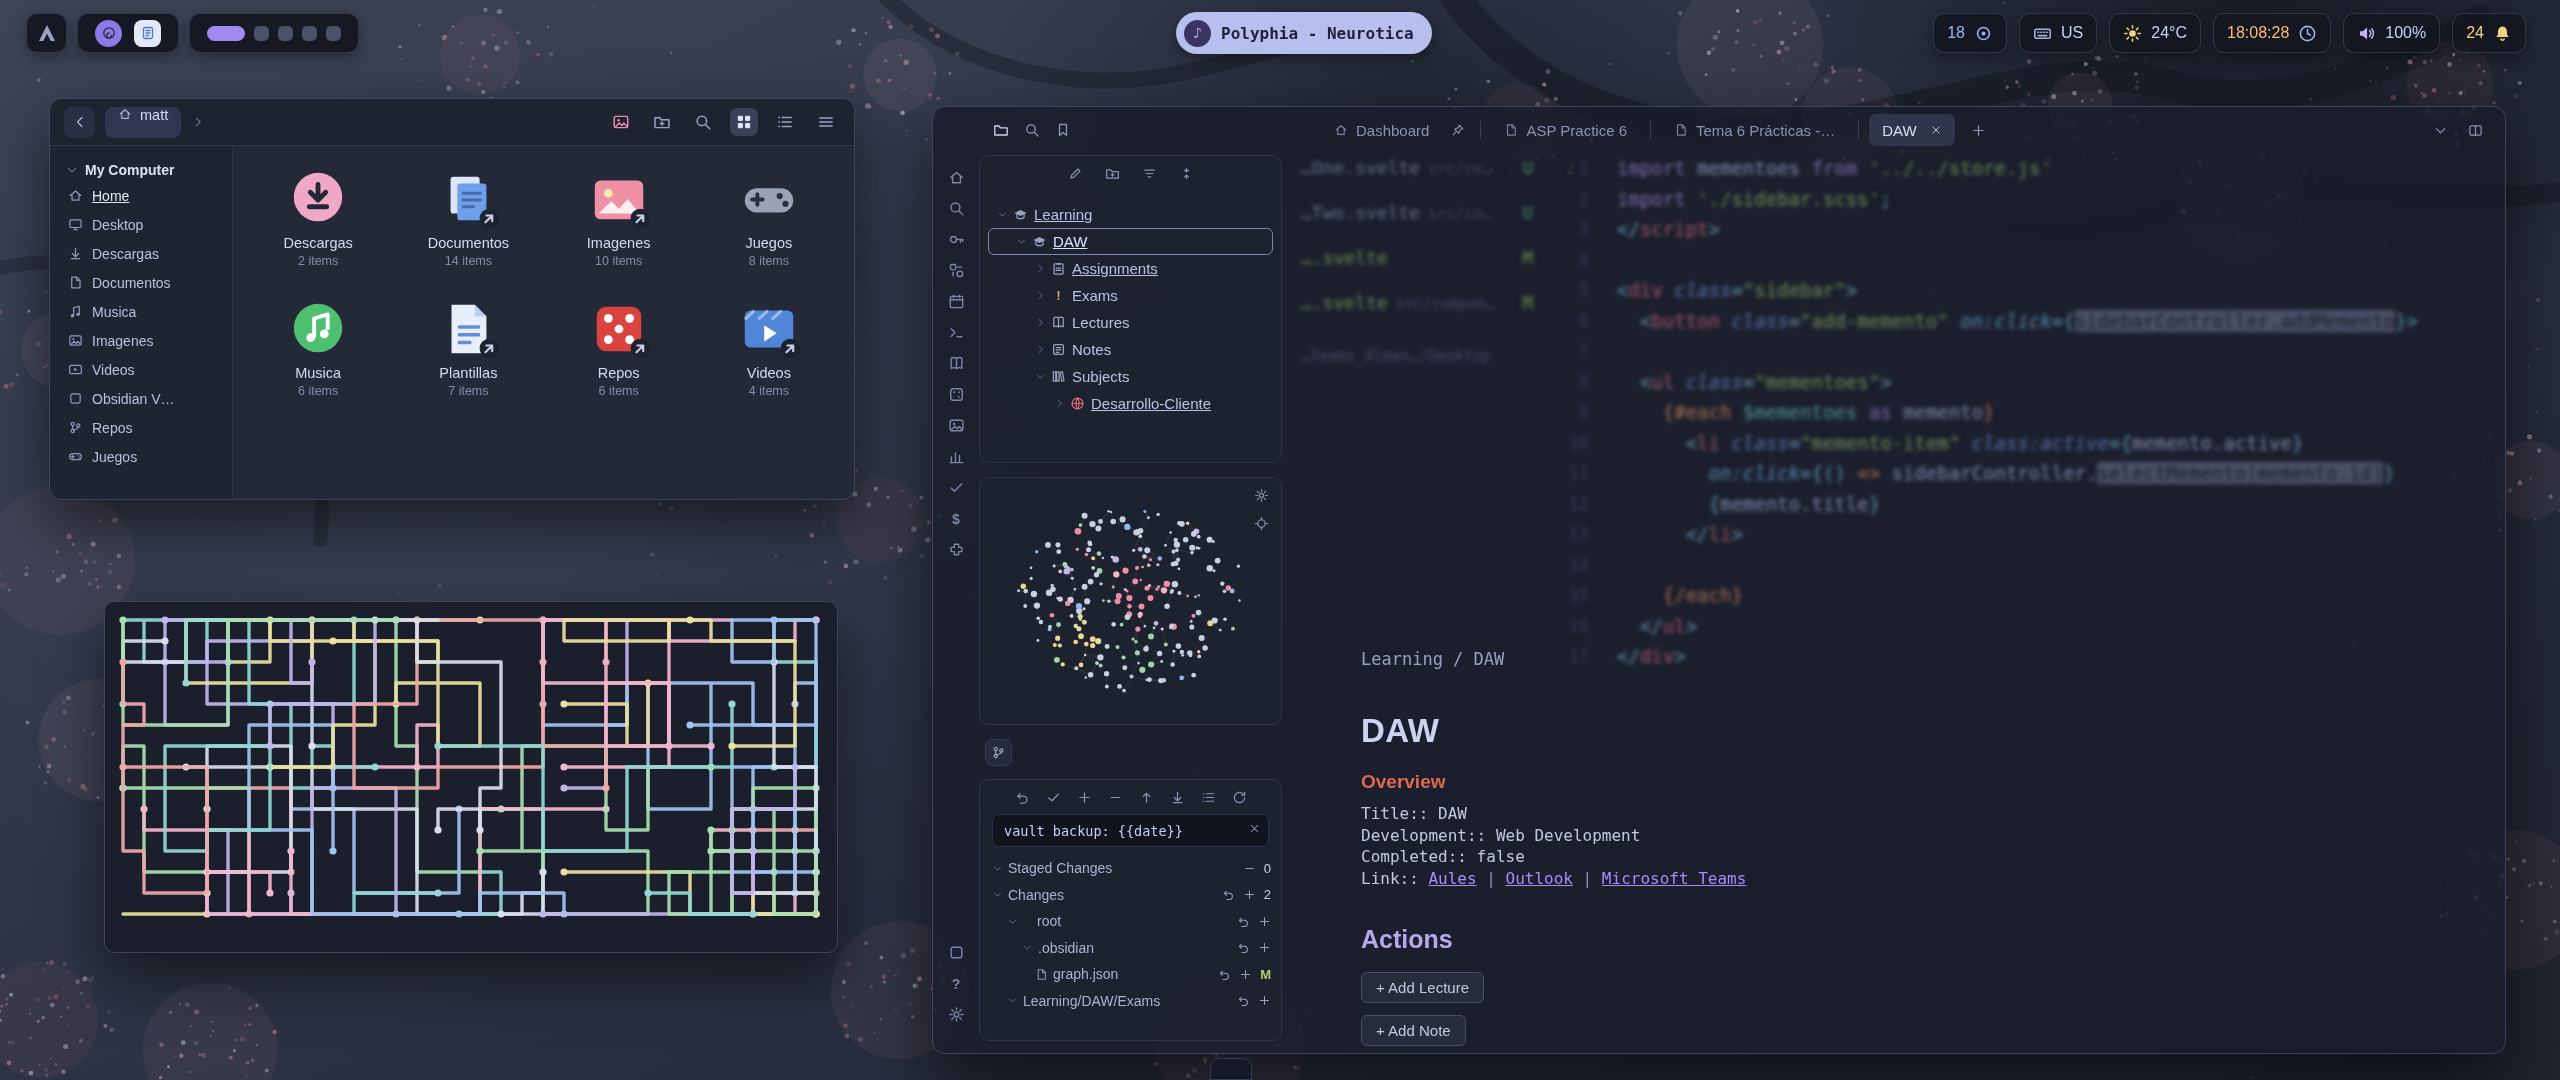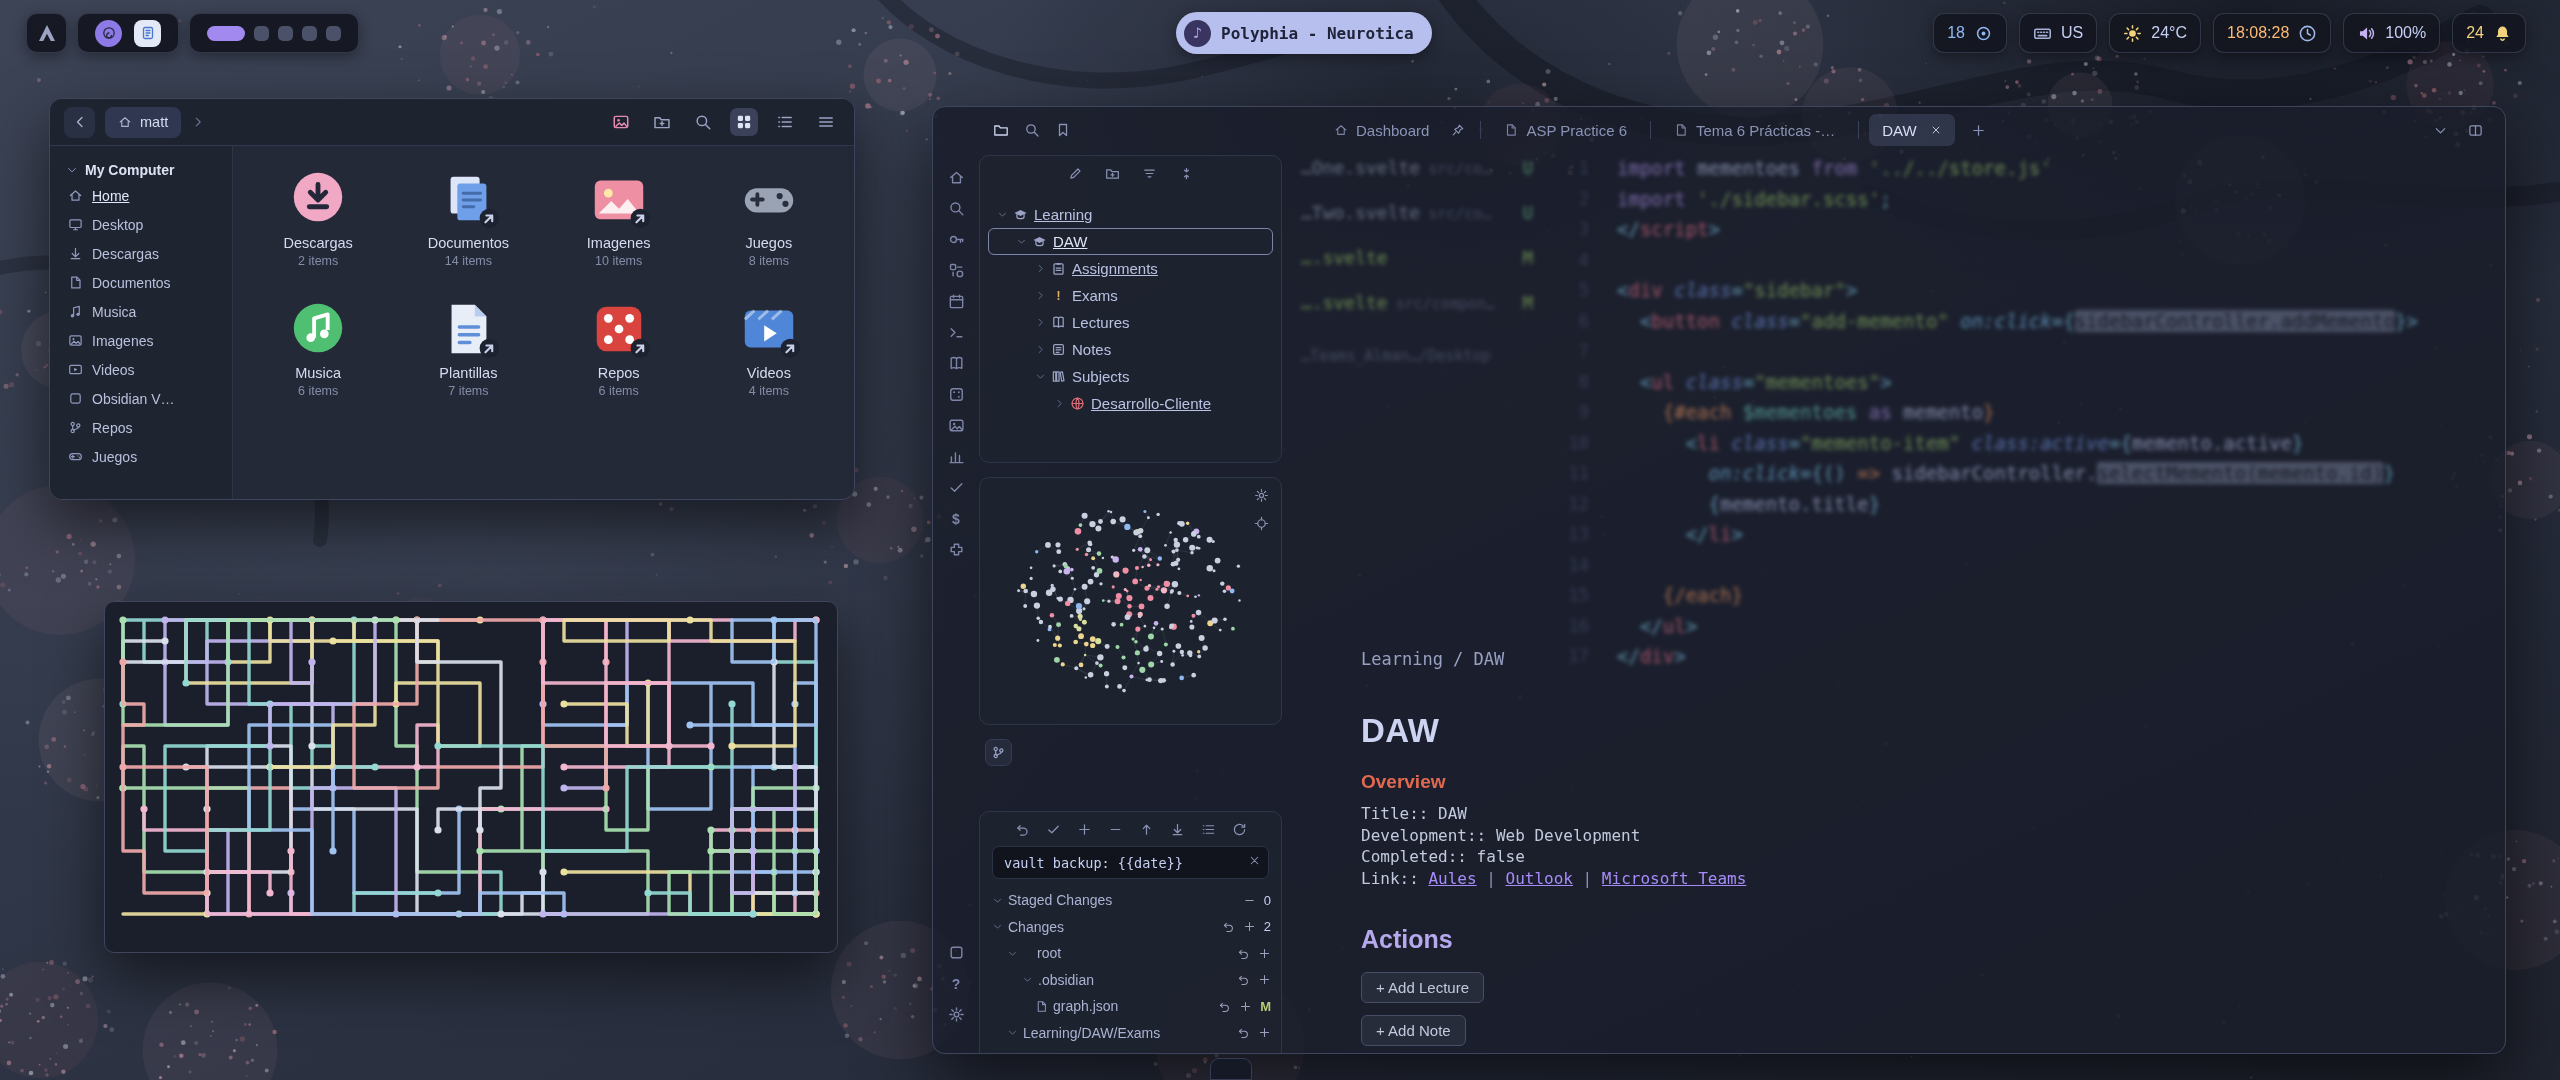--- a/index.html
+++ b/index.html
@@ -28,21 +28,21 @@
 #media{left:1176px;top:12px;height:42px;background:#b7bfee;border:none;border-radius:21px;padding:0 18px 0 8px;gap:10px;color:#20243a;font-family:"DejaVu Sans Mono",monospace;font-size:16px;font-weight:bold;cursor:pointer}
 .media-ic{width:27px;height:27px;border-radius:50%;background:#3a3560;color:#b8a8f0;display:flex;align-items:center;justify-content:center;font-size:15px}
 #modules{position:absolute;top:13px;right:34px;display:flex;gap:12px}
 .mod{height:40px;background:rgba(19,22,32,.92);border:1px solid rgba(95,104,136,.38);border-radius:11px;display:flex;align-items:center;gap:9px;padding:0 13px;font-size:16px;box-shadow:0 4px 14px rgba(0,0,0,.35);cursor:pointer}
 .mic{display:flex}
 
 
 #fm{position:absolute;left:49px;top:98px;width:806px;height:402px;background:#242938;border:1px solid #3e455c;border-radius:13px;box-shadow:0 24px 60px rgba(0,0,0,.55);overflow:hidden}
 .fm-bar{height:47px;background:#1e2330;display:flex;align-items:center;padding:0 14px;gap:10px;border-bottom:1px solid #303850}
 .fm-back{width:31px;height:31px;border-radius:8px;background:#2a3044;color:#aab3d2;display:flex;align-items:center;justify-content:center;border:none;cursor:pointer}
-.fm-crumb{height:31px;background:#303750;border-radius:8px;display:flex;align-items:center;gap:8px;padding:0 13px;color:#d5dcf2;font-size:14.5px;cursor:pointer}
+.fm-crumb{height:31px;background:#303750;border-radius:8px;display:flex;align-items:flex-start;gap:8px;padding:0 13px;color:#d5dcf2;font-size:14.5px;cursor:pointer}
 .fm-chev{color:#6b7494;display:flex}
 #fm-tools{margin-left:auto;display:flex;align-items:center;gap:13px;color:#9aa3c4}
 .ftool{display:flex;padding:5px;border-radius:7px;cursor:pointer}
 .ftool.act{background:#3a4158;color:#dde3f5}
 .fm-body{display:flex;height:calc(100% - 47px)}
 .fm-side{width:183px;background:#1f2431;border-right:1px solid #2e3549;padding:12px 10px;flex:none}
 .fm-side-h{display:flex;align-items:center;gap:7px;color:#dde3f5;font-size:14px;font-weight:bold;padding:4px 6px 10px}
 .fsitem{display:flex;align-items:flex-start;gap:9px;height:29px;padding:0 8px;border-radius:7px;color:#b9c1dd;font-size:14px;cursor:pointer}
 .fsitem .fsic{color:#8f99bd;display:flex}
 .fsitem.act .fslabel{text-decoration:underline;color:#e2e8fa}
@@ -59,21 +59,21 @@
 #obs{position:absolute;left:932px;top:106px;width:1574px;height:948px;background:rgba(25,29,42,.84);border:1px solid #3e455c;border-radius:13px;box-shadow:0 28px 70px rgba(0,0,0,.6);overflow:hidden}
 .obs-ribbon{position:absolute;left:0;top:0;bottom:0;width:46px;display:flex;flex-direction:column;align-items:center;padding:62px 0 16px;color:#7d86a8}
 .ric{display:flex;margin-bottom:14px;cursor:pointer}
 .rspacer{flex:1}
 .obs-ptabs{position:absolute;left:60px;top:15px;display:flex;gap:15px;color:#8a93b5;z-index:3}
 .ptab{display:flex;cursor:pointer}
 .ptab.act{color:#cdd5f0}
 .panel{position:absolute;left:46px;width:303px;background:rgba(30,34,48,.97);border:1px solid #2e3549;border-radius:10px;overflow:hidden}
 #p-explorer{top:48px;height:308px}
 #p-graph{top:370px;height:248px}
-#p-git{top:704px;height:262px}
+#p-git{top:672px;height:262px}
 .exp-actions{display:flex;justify-content:center;gap:22px;padding:10px 0 6px;color:#8a93b5}
 .eact{display:flex;cursor:pointer}
 #tree{padding-top:14px}
 .trow{display:flex;align-items:center;height:27px;font-size:15px;color:#b9c2e2;cursor:pointer;position:relative}
 .tchev{color:#6b7494;display:flex;width:16px;justify-content:center;margin-right:3px;flex:none}
 .tic2{display:flex;margin-right:6px;color:#9aa3c4}
 .tlabel{white-space:nowrap}
 .tlabel.und{text-decoration:underline}
 .trow.sel{color:#dfe5f8}
 .trow.sel::after{content:"";position:absolute;top:0;bottom:0;left:8px;right:8px;border:1px solid #7d86a8;border-radius:6px;pointer-events:none}

